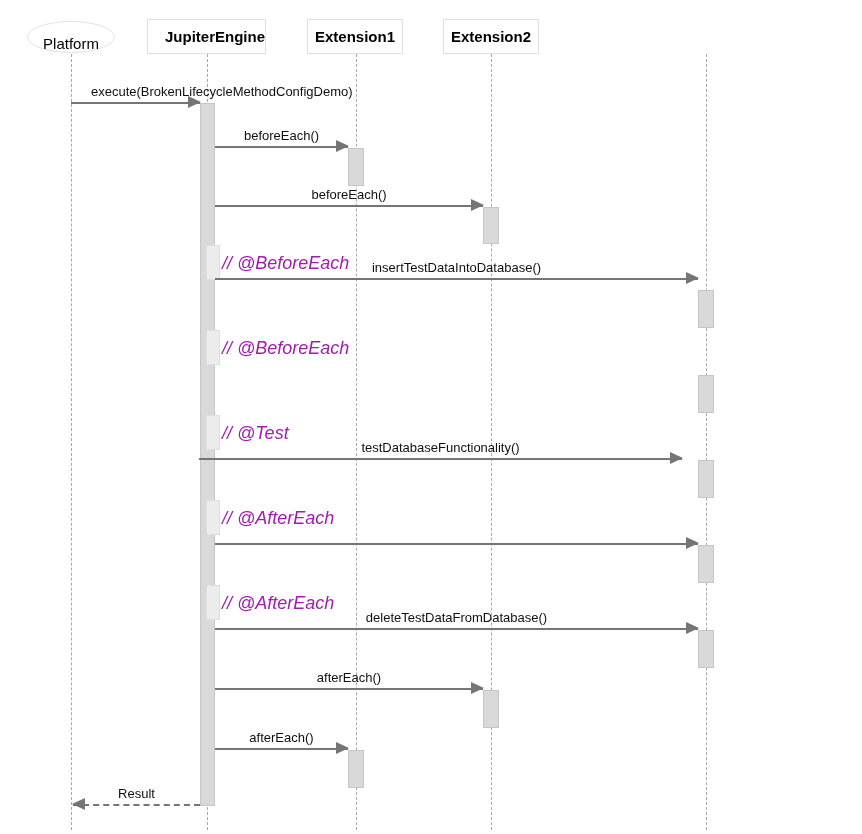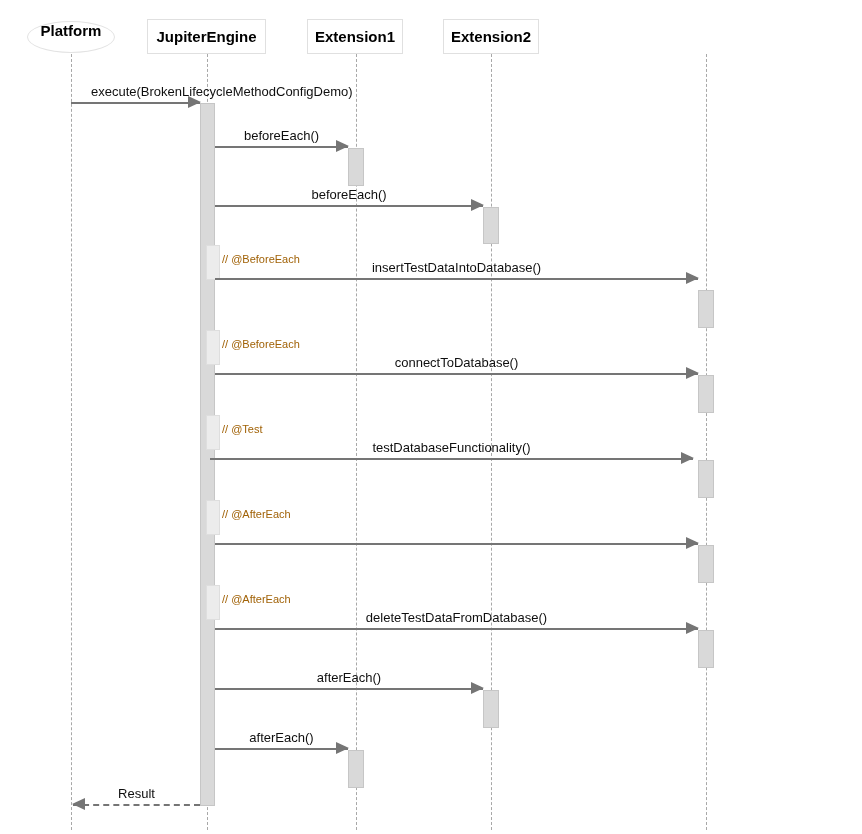--- a/index.html
+++ b/index.html
@@ -6,55 +6,55 @@
   *{box-sizing:border-box;}
   body{font-family:"Liberation Sans","DejaVu Sans",sans-serif;}
   .canvas{position:relative;width:862px;height:834px;background:#fff;overflow:hidden;}
 
   .lifeline{position:absolute;width:0;border-left:1px dashed #a8a8a8;top:54px;height:776px;}
 
   .pbox{position:absolute;top:19px;height:35px;background:#fff;border:1px solid #e0e0e0;
         display:flex;align-items:center;justify-content:center;
         font-weight:bold;font-size:15px;color:#000;white-space:nowrap;}
   .pellipse{position:absolute;background:#fff;border:1px solid #e3e3e3;border-radius:50%;
-        display:flex;align-items:flex-start;justify-content:center;
-        font-weight:bold;font-size:15px;color:#000;}
+        display:flex;align-items:flex-end;justify-content:center;
+        font-weight:normal;font-size:15px;color:#000;}
 
   .act{position:absolute;background:#d9d9d9;border:1px solid #c6c6c6;}
   .act-nested{position:absolute;background:#ececec;border:1px solid #dedede;}
 
   .msg{position:absolute;height:20px;border-bottom:2px solid #757575;}
   .msg.dashed{border-bottom:2px dashed #757575;}
   .msg .lbl{position:absolute;left:0;right:0;bottom:3px;text-align:center;
             font-size:13px;color:#0f0f0f;white-space:nowrap;}
   .msg .lbl.left{text-align:left;padding-left:2px;margin-left:18px;}
   .head-r{position:absolute;right:-1px;bottom:-6px;width:0;height:0;
           border-top:6px solid transparent;border-bottom:6px solid transparent;
           border-left:13px solid #757575;}
   .head-l{position:absolute;left:-1px;bottom:-6px;width:0;height:0;
           border-top:6px solid transparent;border-bottom:6px solid transparent;
           border-right:13px solid #757575;}
 
-  .comment{position:absolute;font-size:11px;color:#a16207;white-space:nowrap;}
+  .comment{position:absolute;font-size:18px;font-style:italic;color:#a21caf;white-space:nowrap;}
 </style>
 </head>
 <body>
 
 <div class="canvas">
 
   <div class="lifeline" style="left:71px;"></div>
   <div class="lifeline" style="left:207px;"></div>
   <div class="lifeline" style="left:356px;"></div>
   <div class="lifeline" style="left:491px;"></div>
   <div class="lifeline" style="left:706px;"></div>
 
   <div class="pellipse" style="left:27px;top:21px;width:88px;height:32px;">
     <span>Platform</span>
   </div>
-  <div class="pbox" style="left:147px;width:119px;">
+  <div class="pbox" style="left:147px;width:119px;justify-content:flex-end;">
     <span>JupiterEngine</span>
   </div>
   <div class="pbox" style="left:307px;width:96px;">
     <span>Extension1</span>
   </div>
   <div class="pbox" style="left:443px;width:96px;">
     <span>Extension2</span>
   </div>
 
   <div class="act" style="left:200px;top:103px;width:15px;height:703px;"></div>
@@ -94,26 +94,22 @@
   <div class="msg" style="left:215px;top:187px;width:268px;">
     <div class="lbl">beforeEach()</div>
     <div class="head-r"></div>
   </div>
 
   <div class="msg" style="left:215px;top:260px;width:483px;">
     <div class="lbl">insertTestDataIntoDatabase()</div>
     <div class="head-r"></div>
   </div>
 
-  <div class="msg" style="left:215px;top:355px;width:483px;">
-    <div class="lbl">connectToDatabase()</div>
-    <div class="head-r"></div>
-  </div>
 
-  <div class="msg" style="left:210px;top:440px;width:483px;">
+  <div class="msg" style="left:199px;top:440px;width:483px;">
     <div class="lbl">testDatabaseFunctionality()</div>
     <div class="head-r"></div>
   </div>
 
   <div class="msg" style="left:215px;top:525px;width:483px;">
     <div class="head-r"></div>
   </div>
 
   <div class="msg" style="left:215px;top:610px;width:483px;">
     <div class="lbl">deleteTestDataFromDatabase()</div>

